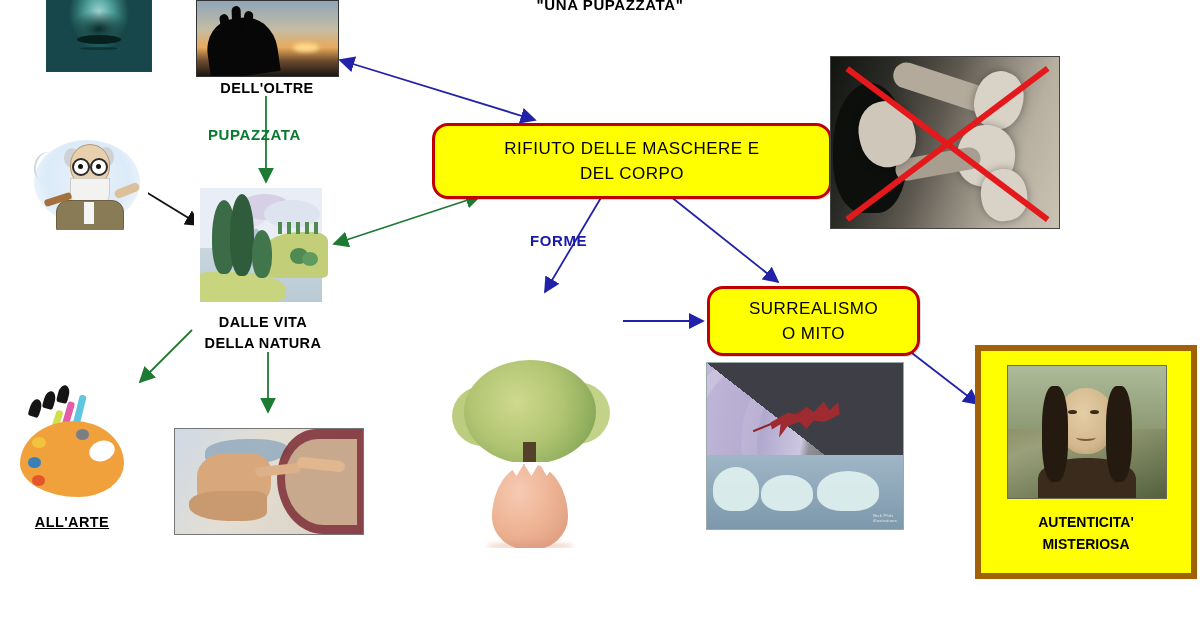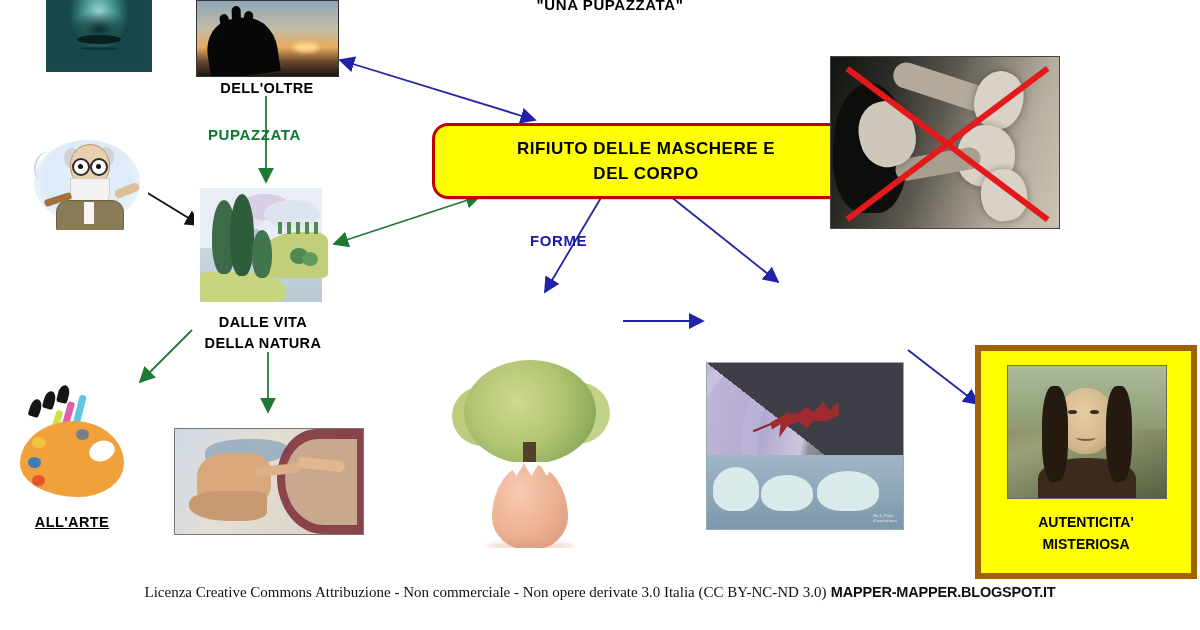--- a/index.html
+++ b/index.html
@@ -7,23 +7,22 @@
     width:1200px;height:630px;background:#ffffff;position:relative;overflow:hidden;
     font-family:"Liberation Sans", sans-serif;
   }
   .stage{position:absolute;left:0;top:0;width:1200px;height:630px;}
   svg.links{position:absolute;left:0;top:0;width:1200px;height:630px;pointer-events:none;}
 
   
   .ybox{
     position:absolute;background:#ffff00;border:3px solid #c00000;border-radius:16px;
     display:flex;align-items:center;justify-content:center;text-align:center;
-    font-weight:bold;color:#000;letter-spacing:.5px;line-height:1.5;
+    font-weight:normal;color:#000;letter-spacing:.5px;line-height:1.5;
     box-shadow:1px 1px 0 rgba(0,0,0,.15);
-    padding-left:14px;
   }
   #box-rifiuto{left:432px;top:123px;width:394px;height:70px;font-size:17px;}
   #box-forme  {left:425px;top:296px;width:196px;height:50px;font-size:17px;}
   #box-surre  {left:707px;top:286px;width:207px;height:64px;font-size:17px;}
 
   
   .pic{position:absolute;overflow:hidden;background:#ddd;}
   .cap{position:absolute;text-align:center;font-weight:bold;color:#000;font-size:14.5px;
        line-height:1.45;letter-spacing:.4px;white-space:pre;}
 
@@ -336,20 +335,22 @@
     <div class="leg"></div>
     <div class="armA"></div>
     <div class="armG"></div>
   </div>
 
   <div class="elabel" id="lbl-abbandono">PUPAZZATA</div>
   <div class="elabel" id="lbl-uscita">FORME</div>
 
   <div class="ybox" id="box-rifiuto" style="white-space: pre-line;">RIFIUTO   DELLE   MASCHERE   E
 DEL   CORPO</div>
+  <div class="ybox" id="box-surre" style="white-space: pre-line;">SURREALISMO
+O  MITO</div>
 
   <div class="pic" id="img-albero">
     <div class="fol2"></div>
     <div class="fol3"></div>
     <div class="foliage"></div>
     <div class="trunk"></div>
     <div class="egg"></div>
     <div class="crack"></div>
     <div class="shadow"></div>
   </div>
@@ -391,18 +392,14 @@
       <div class="hair2"></div>
       <div class="hair3"></div>
       <div class="eye1"></div>
       <div class="eye2"></div>
       <div class="smile"></div>
     </div>
     <div id="cap-mona" style="white-space: pre-line;">AUTENTICITA'
 MISTERIOSA</div>
   </div>
 
-  <div id="footer">
-    <span class="lic">Licenza Creative Commons Attribuzione - Non commerciale - Non opere derivate 3.0 Italia (CC BY-NC-ND 3.0)</span>
-    <span class="site">MAPPER-MAPPER.BLOGSPOT.IT</span>
-  </div>
 
 </div>
 
 </body></html>

